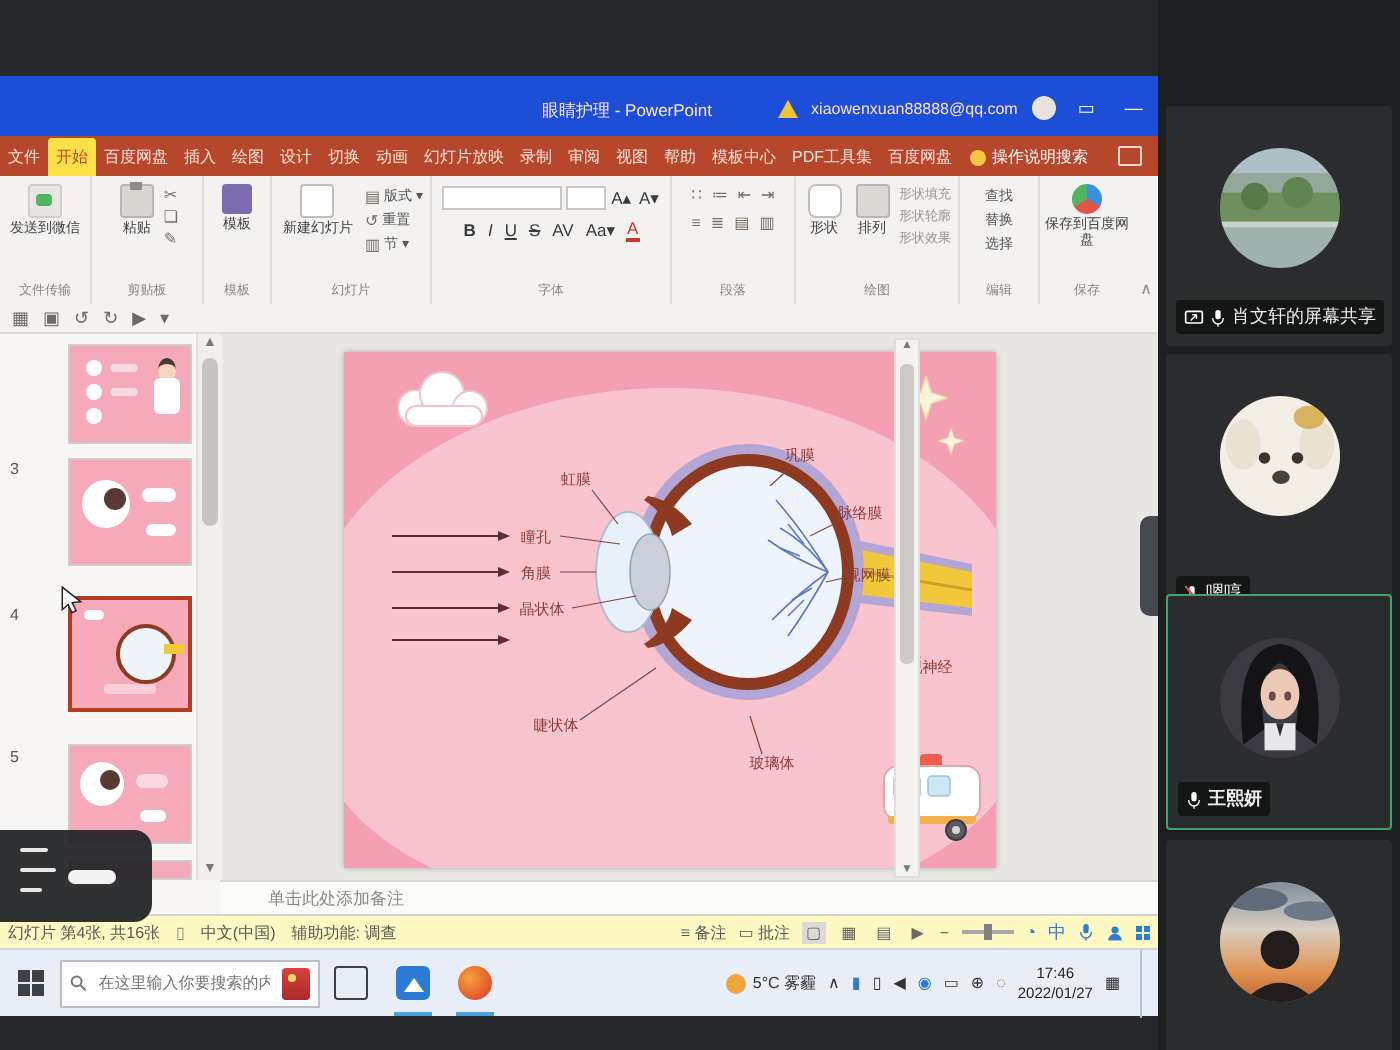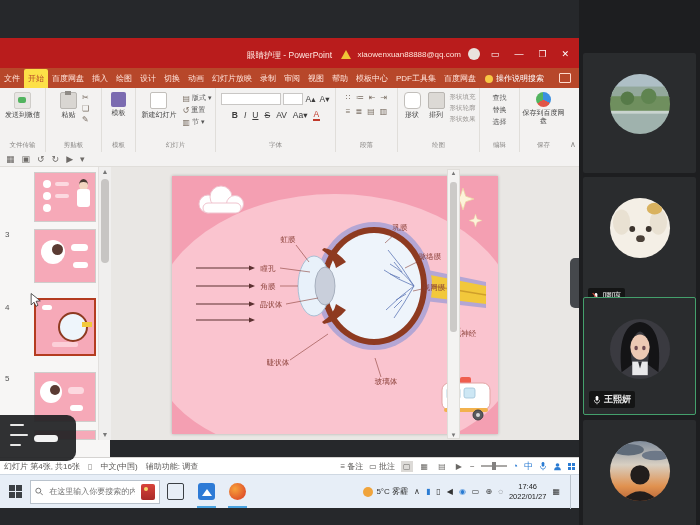--- a/index.html
+++ b/index.html
@@ -1,20 +1,20 @@
 <!DOCTYPE html>
 <html><head>
 <meta charset="utf-8">
 <style>
   html,body{margin:0;padding:0;background:#111;}
   #root{position:relative;width:700px;height:525px;background:#26282b;overflow:hidden;
         font-family:"Liberation Sans","DejaVu Sans",sans-serif;-webkit-font-smoothing:antialiased;}
   .abs{position:absolute;}
   
-  .titlebar{left:0;top:38px;width:579px;height:30px;background:#b91c1c;color:#fff;}
+  .titlebar{left:0;top:38px;width:579px;height:30px;background:#1d4ed8;color:#fff;padding-left:48px;}
   .tb-title{left:0;right:0;top:12px;text-align:center;font-size:8.5px;color:#ffe9e2;}
   .tb-right{right:6px;top:10px;display:flex;align-items:center;gap:7px;font-size:8px;color:#ffe3d8;}
   .warn-tri{width:0;height:0;border-left:5px solid transparent;border-right:5px solid transparent;border-bottom:9px solid #f0c437;}
   .acct-circle{width:12px;height:12px;border-radius:50%;background:#e9e2dd;color:#b7472a;font-size:8px;line-height:12px;text-align:center;}
   .winbtn{font-size:9px;color:#fff;padding:0 4px;cursor:default;}
   .tabrow{left:0;top:68px;width:579px;height:20px;background:#b7472a;display:flex;align-items:flex-end;}
   .tab{font-size:8px;color:#ffe3da;padding:4px 4px;white-space:nowrap;}
   .tab.active{background:#fde047;color:#b7472a;border-radius:2px 2px 0 0;}
   .tellme{display:flex;align-items:center;gap:3px;font-size:8px;color:#fff;padding:4px 5px;}
   .bulb{width:8px;height:8px;border-radius:50%;background:#f7c744;}
@@ -42,21 +42,21 @@
   .tscroll .arr{position:absolute;left:0;width:12px;height:10px;font-size:7px;color:#777;text-align:center;line-height:10px;}
   .slidescroll{position:absolute;left:447px;top:2px;width:11px;height:268px;background:#f4f3f2;border:1px solid #e0deda;}
   .slidescroll .thumbbar{position:absolute;left:1.5px;top:12px;width:7px;height:150px;background:#cccac8;border-radius:3px;}
   
   .slide{position:absolute;left:172px;top:9px;width:326px;height:258px;background:#f49fb2;overflow:hidden;box-shadow:0 0 3px rgba(0,0,0,.25);}
   .slideblob{position:absolute;left:-6%;top:7%;width:112%;height:100%;background:#fac4cf;border-radius:50% 50% 40% 40%;}
   .slide-title{position:absolute;left:104px;top:204px;width:132px;text-align:center;font-size:13px;font-weight:bold;color:#fff;letter-spacing:2px;text-shadow:0 1px 2px rgba(214,110,135,.8);}
   
   .notes{left:110px;top:440px;width:469px;height:17px;background:#fbfbfa;border-top:1px solid #d8d6d4;font-size:8.5px;color:#8a8886;line-height:17px;padding-left:24px;box-sizing:border-box;}
   .thumbext{left:0;top:440px;width:110px;height:17px;background:#f7f6f5;}
-  .statusbar{left:0;top:457px;width:579px;height:17px;background:#ffffff;border-top:1px solid #d5d3d1;display:flex;align-items:center;font-size:8px;color:#5a5856;padding:4px 4px;box-sizing:border-box;gap:8px;}
+  .statusbar{left:0;top:457px;width:579px;height:17px;background:#fef9c3;border-top:1px solid #d5d3d1;display:flex;align-items:center;font-size:8px;color:#5a5856;padding:4px 4px;box-sizing:border-box;gap:8px;}
   .sb-right{margin-left:auto;display:flex;align-items:center;gap:6px;}
   .viewico{font-size:8px;color:#6a6865;padding:1px 2px;}
   .viewico.on{background:#dcdad7;}
   .blueico{color:#2b7cd3;font-size:9px;}
   .zoomtrack{width:26px;height:2px;background:#a9a7a5;position:relative;}
   .zoomtrack i{position:absolute;left:11px;top:-3px;width:4px;height:8px;background:#838180;}
   
   .taskbar{left:0;top:474px;width:579px;height:34px;background:#e7eef7;display:flex;align-items:center;border-top:1px solid #cfd8e2;box-sizing:border-box;}
   .startgrid{display:grid;grid-template-columns:6px 6px;grid-template-rows:6px 6px;gap:1px;margin:0 8px 0 9px;}
   .startgrid b{background:#3b4045;}
@@ -405,20 +405,21 @@
     </div>
 
     <div class="slidescroll">
       <span style="position:absolute;left:0;top:0;width:11px;text-align:center;font-size:6px;color:#777">▲</span>
       <span class="thumbbar"></span>
       <span style="position:absolute;left:0;bottom:0;width:11px;text-align:center;font-size:6px;color:#777">▼</span>
     </div>
   </div>
 
   <div class="abs thumbext"></div>
+  <div class="abs notes">单击此处添加备注</div>
 
   <div class="abs statusbar">
     <span>幻灯片 第4张, 共16张</span>
     <span style="color:#8a8886">▯</span>
     <span>中文(中国)</span>
     <span>辅助功能: 调查</span>
     <span class="sb-right">
       <span>≡ <span>备注</span></span>
       <span>▭ <span>批注</span></span>
       <span class="viewico on">▢</span>
@@ -516,20 +517,32 @@
             <rect width="64" height="22" fill="#aebfc6"></rect>
               <rect y="14" width="64" height="12" fill="#93a89b"></rect>
             <rect y="24" width="64" height="16" fill="#6f8f5e"></rect>
               <rect y="40" width="64" height="24" fill="#9fb2ad"></rect>
             <circle cx="19" cy="26" r="7" fill="#567a48"></circle>
               <circle cx="41" cy="24" r="8" fill="#5f8450"></circle>
             <rect y="39" width="64" height="3" fill="#c9d4cf"></rect>
           </g>
         </svg>
       </span>
+      <span class="chip">
+        <svg width="10" height="10" viewBox="0 0 12 12">
+            <rect x="1" y="2" width="10" height="7" rx="1" fill="none" stroke="#fff" stroke-width="1"></rect>
+            <path d="M4 7.5 L7.5 4 M7.5 4 h-2.6 M7.5 4 v2.6" stroke="#fff" stroke-width=".9" fill="none"></path>
+          </svg>
+        <svg width="8" height="10" viewBox="0 0 12 14">
+            <rect x="4" y="1" width="4" height="7" rx="2" fill="#fff"></rect>
+            <path d="M2 7 a4 4.5 0 0 0 8 0" stroke="#fff" fill="none"></path>
+            <line x1="6" y1="11.5" x2="6" y2="13.5" stroke="#fff"></line>
+          </svg>
+        <span>肖文轩的屏幕共享</span>
+      </span>
     </div>
 
     <div class="tile" style="top:177px;height:134px">
       <span class="avatar">
         <svg width="62" height="62" viewBox="0 0 64 64">
           <defs>
               <clipPath id="c2">
                 <circle cx="32" cy="32" r="31"></circle>
               </clipPath>
             </defs>

